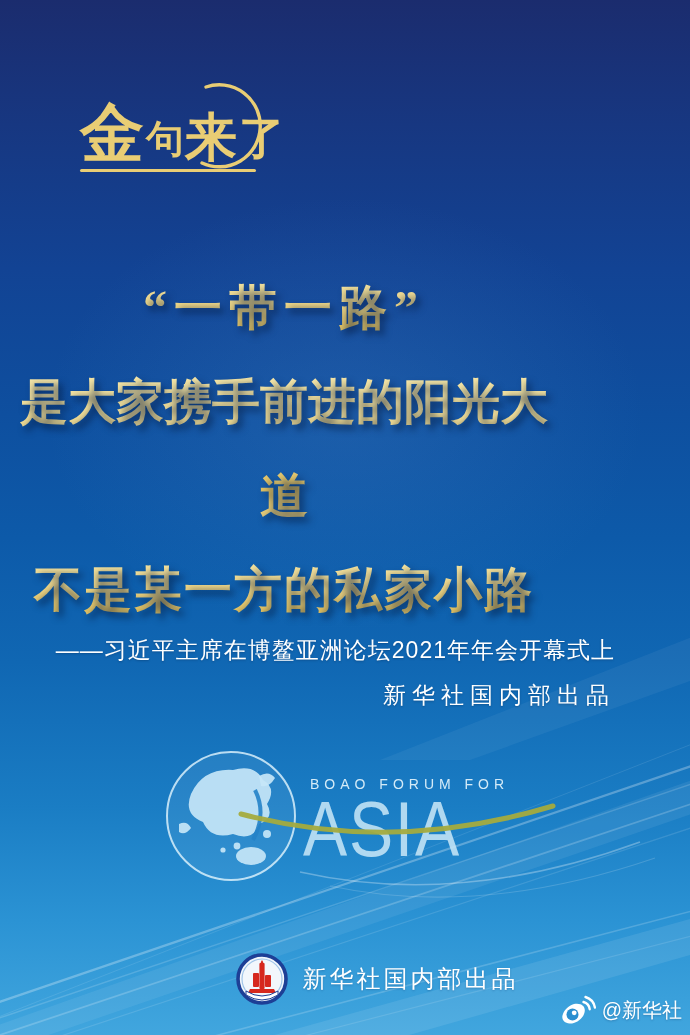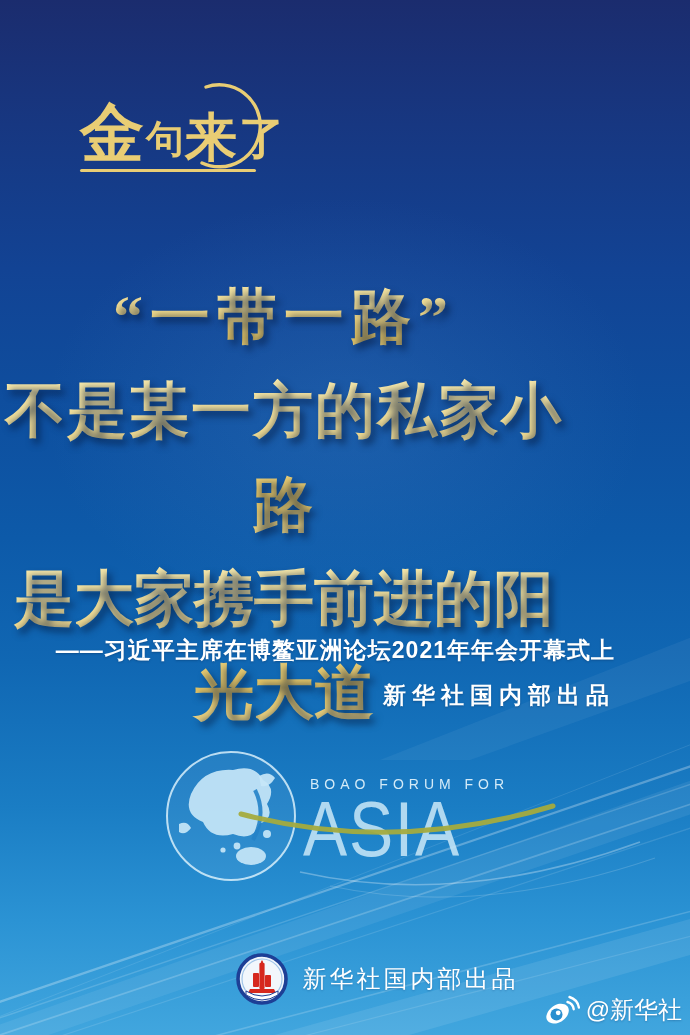--- a/index.html
+++ b/index.html
@@ -32,42 +32,42 @@
     font-family:"Liberation Serif",serif;font-weight:700;line-height:1;}
   .badge-c1{font-size:64px;}
   .badge-c2{font-size:38px;margin:0 1px 8px 2px;}
   .badge-c3{font-size:52px;margin-bottom:2px;}
   .badge-c4{font-size:46px;margin:0 0 4px 2px;}
   .badge-circle{position:absolute;left:92px;top:-4px;width:92px;height:92px;}
   .badge-underline{position:absolute;left:0;bottom:2px;width:176px;height:3px;background:#e9cd74;border-radius:2px;}
 
   
   .quote{
-    position:absolute;left:0;top:270px;width:568px;
+    position:absolute;left:0;top:261px;width:568px;
     text-align:center;line-height:94px;
     font-family:"Liberation Serif",serif;font-weight:700;
-    font-size:60px;
+    font-size:48px;
     color:#eed27d;
     text-shadow:4px 5px 7px rgba(4,22,56,.55);
   }
   @supports ((-webkit-background-clip:text)){
     .quote .gold{
       background:linear-gradient(180deg,#f9edb2 0%,#f0db91 40%,#e2c363 72%,#f0dd97 100%);
       -webkit-background-clip:text;background-clip:text;
       -webkit-text-fill-color:transparent;
     }
   }
   .quote .l1{letter-spacing:7px;}
   .quote .l3{letter-spacing:2px;}
 
   
   .attribution{
     position:absolute;right:75px;top:628px;
     text-align:right;color:#ffffff;
-    font-weight:700;font-size:23px;line-height:45px;
+    font-weight:400;font-size:23px;line-height:45px;
     letter-spacing:1px;
     text-shadow:0 1px 2px rgba(10,40,80,.35);
   }
   .attribution .a2{letter-spacing:6px;}
 
   
   .boao{position:absolute;left:163px;top:742px;width:400px;height:152px;pointer-events:none;}
   .boao-globe{position:absolute;left:0;top:6px;width:136px;height:136px;}
   .boao-top{
     position:absolute;left:147px;top:34px;
@@ -89,21 +89,21 @@
   }
   .producer{
     color:#fff;font-size:24px;letter-spacing:3px;
     text-shadow:0 1px 2px rgba(20,60,110,.3);
   }
   .emblem{width:52px;height:52px;}
 
   .social{
     position:absolute;right:8px;top:994px;
     display:flex;align-items:center;gap:6px;
-    color:#fff;font-size:24px;
+    color:#fff;font-size:20px;
     text-shadow:0 1px 2px rgba(20,60,110,.35);
   }
   .weibo-icon{width:36px;height:32px;}
 </style>
 </head>
 <body>
 
 <div class="poster">
 
   <svg class="streaks" viewBox="0 0 690 1035" xmlns="http://www.w3.org/2000/svg">
@@ -133,22 +133,22 @@
       <span class="badge-c1">金</span>
       <span class="badge-c2">句</span>
       <span class="badge-c3">来</span>
       <span class="badge-c4">了</span>
     </div>
     <div class="badge-underline"></div>
   </div>
 
   <div class="quote">
     <div class="gold l1">“一带一路”</div>
+    <div class="gold l2">是大家携手前进的阳光大道</div>
     <div class="gold l3">不是某一方的私家小路</div>
-    <div class="gold l2">是大家携手前进的阳光大道</div>
   </div>
 
   <div class="attribution">
     <div class="a1">——习近平主席在博鳌亚洲论坛2021年年会开幕式上</div>
     <div class="a2">新华社国内部出品</div>
   </div>
 
   <div class="boao">
     <svg class="boao-globe" viewBox="0 0 136 136">
       <circle cx="68" cy="68" r="64" fill="rgba(180,220,245,.10)" stroke="rgba(215,238,250,.85)" stroke-width="2"></circle>

